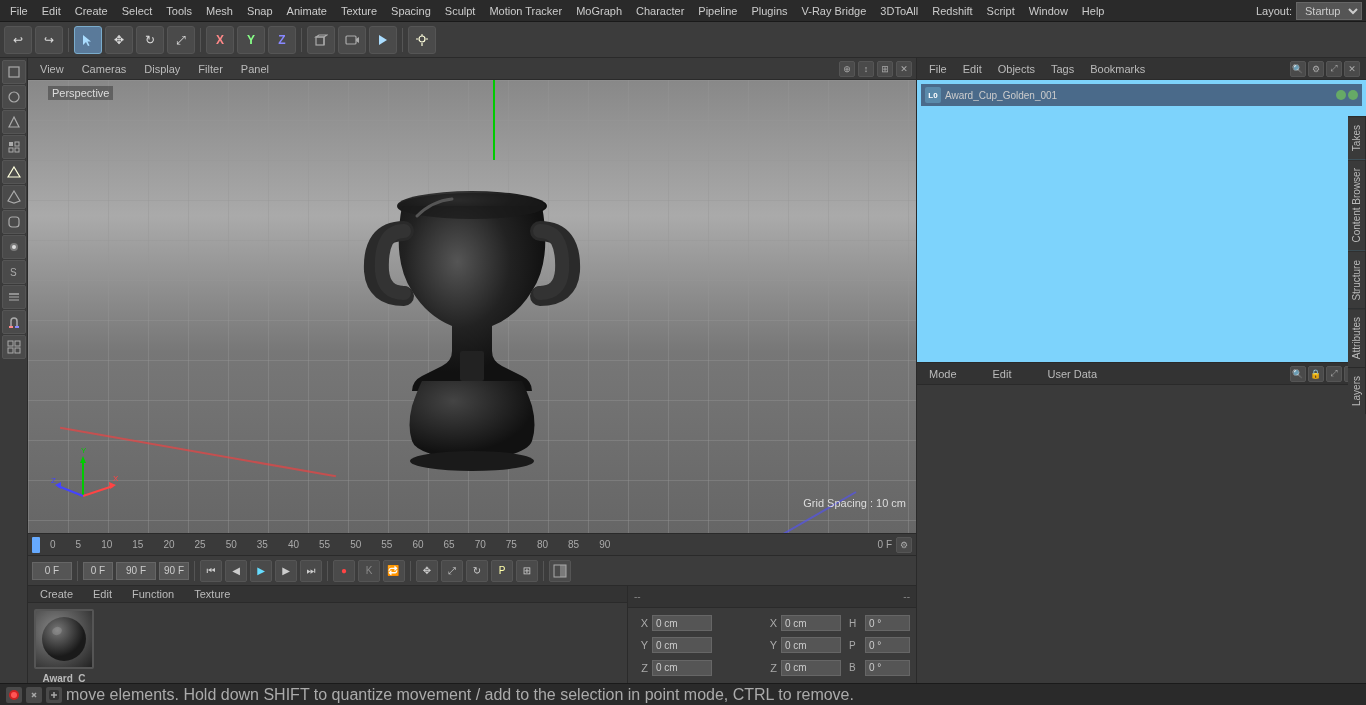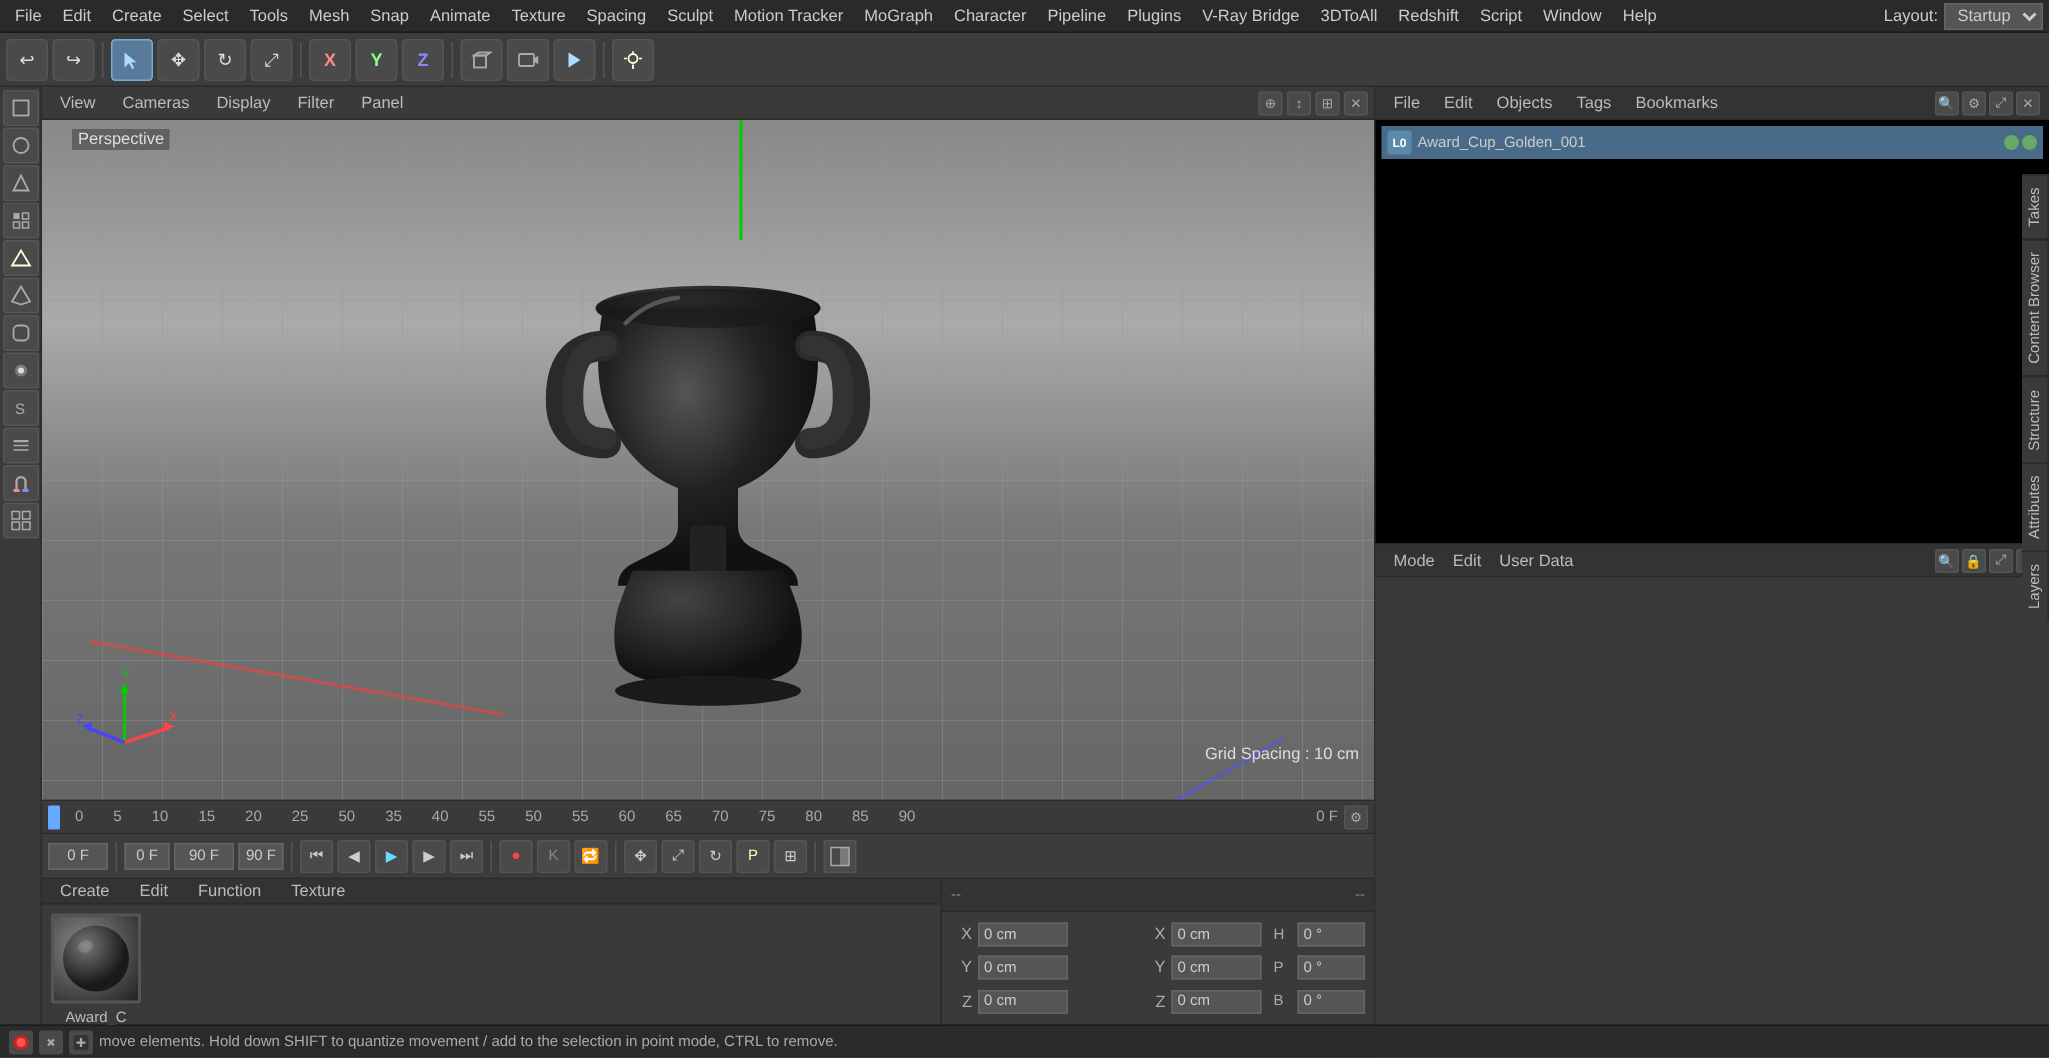--- a/index.html
+++ b/index.html
@@ -301,20 +301,21 @@
       font-size: 11px;
       color: #bbb;
       cursor: pointer;
     }
     #mat-content {
       flex: 1;
       display: flex;
       align-items: center;
       padding: 6px;
       gap: 8px;
+      font-weight: bold;
     }
     .mat-thumb {
       width: 60px; height: 60px;
       background: radial-gradient(circle at 35% 35%, #888, #222);
       border: 2px solid #555;
       border-radius: 2px;
       display: flex; align-items: center; justify-content: center;
     }
     .mat-name {
       font-size: 10px;
@@ -451,21 +452,21 @@
     .rp-hbtn {
       width: 16px; height: 16px;
       background: #4a4a4a;
       border: 1px solid #555;
       border-radius: 2px;
       display: flex; align-items: center; justify-content: center;
       cursor: pointer; font-size: 9px; color: #aaa;
     }
     #objects-tree {
       flex: 1;
-      background: #000000;
+      background: #7dd3fc;
       padding: 4px;
     }
     .obj-row {
       display: flex;
       align-items: center;
       height: 22px;
       padding: 0 4px;
       gap: 4px;
       cursor: pointer;
     }
@@ -494,21 +495,21 @@
       flex: 1;
       display: flex;
       flex-direction: column;
     }
     #attr-header {
       height: 22px;
       background: #333;
       display: flex;
       align-items: center;
       padding: 0 6px;
-      gap: 0;
+      gap: 24px;
       border-bottom: 1px solid #2a2a2a;
     }
     .attr-tab {
       padding: 2px 6px;
       font-size: 11px;
       color: #bbb;
       cursor: pointer;
     }
     #attr-content {
       flex: 1;
@@ -554,21 +555,21 @@
       z-index: 5;
     }
     .status-icon {
       width: 16px; height: 16px;
       background: #4a4a4a;
       border-radius: 2px;
       display: flex; align-items: center; justify-content: center;
       font-size: 9px; color: #aaa;
     }
     #status-text {
-      font-size: 10px;
+      font-size: 16px;
       color: #aaa;
     }
   </style>
 </head>
 <body>
 
 <div id="menu-bar">
   <span class="menu-item">File</span>
   <span class="menu-item">Edit</span>
   <span class="menu-item">Create</span>

